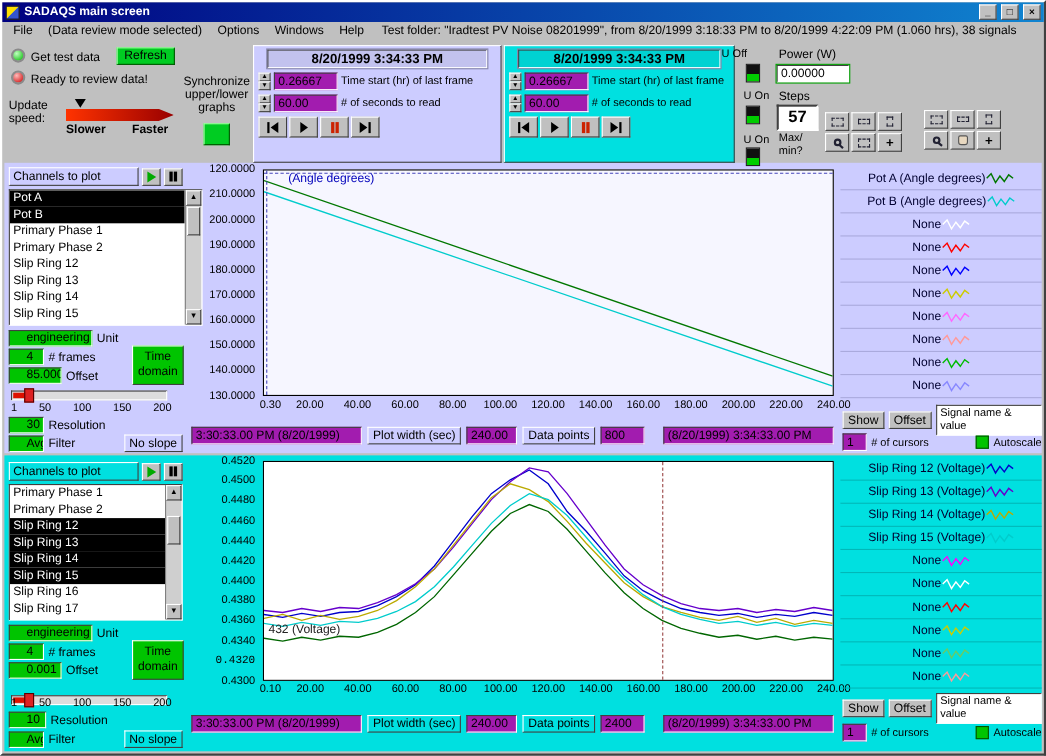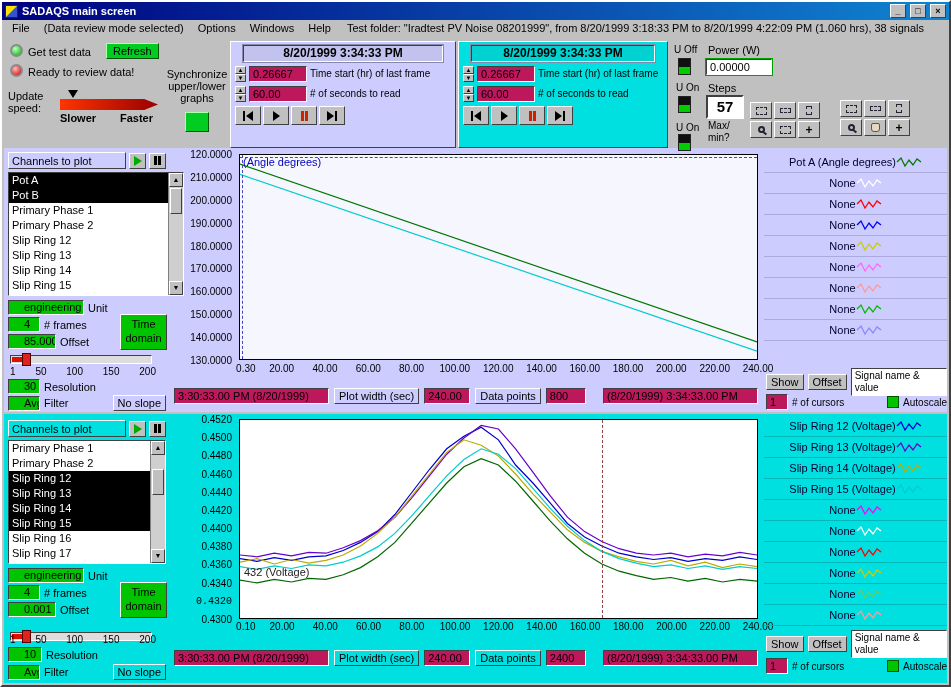--- a/index.html
+++ b/index.html
@@ -1,21 +1,21 @@
 <!DOCTYPE html>
 <html><head>
 <meta charset="utf-8">
 <style>
   html,body{margin:0;padding:0;background:#707070}
   *{box-sizing:border-box}
   .app{position:relative;width:951px;height:687px;background:#c0c0c0;
        border:2px solid;border-color:#ffffff #404040 #404040 #ffffff;
        font-family:"Liberation Sans",sans-serif;font-size:11px;color:#000;overflow:hidden}
   .abs{position:absolute}
-  .field{background:#be185d;border:1px solid;border-color:#404040 #ffffff #ffffff #404040;
+  .field{background:#a21caf;border:1px solid;border-color:#404040 #ffffff #ffffff #404040;
          padding:1px 3px;white-space:nowrap;overflow:hidden}
   .gfield{background:#00c400;border:1px solid;border-color:#404040 #ffffff #ffffff #404040;
           padding:0 15px;height:15px;line-height:13px;display:inline-block;overflow:hidden}
   .rlbl{border:1px solid;border-color:#ffffff #404040 #404040 #ffffff;padding:1px 4px;white-space:nowrap}
   
   .titlebar{left:0;top:0;right:0;height:18px;background:linear-gradient(90deg,#000080,#1084d0);
             color:#fff;display:flex;align-items:center;gap:4px;padding:0 3px}
   .appicon{width:13px;height:13px;background:linear-gradient(135deg,#ffe000 48%,#3355cc 52%);border:1px solid #222}
   .title{font-weight:bold;flex:1}
   .winbtn{width:16px;height:14px;background:#c0c0c0;border:1px solid;border-color:#ffffff #404040 #404040 #ffffff;
@@ -218,21 +218,21 @@
           <span class="pbar"></span>
           <span class="pbar"></span>
         </button>
         <button class="tbtn">
           <span class="tri-r"></span>
           <span class="tbar"></span>
         </button>
       </div>
   </div>
 
-  <span class="abs smalltext" style="left:672px;top:42px">U Off</span>
+  <span class="abs smalltext" style="left:654px;top:42px">U Off</span>
   <span class="abs" style="left:706px;top:42px">Power (W)</span>
   <div class="abs uind" style="left:676px;top:56px"></div>
   <span class="abs pwr" style="left:704px;top:57px">0.00000</span>
   <span class="abs smalltext" style="left:674px;top:80px">U On</span>
   <span class="abs" style="left:706px;top:80px">Steps</span>
   <div class="abs uind" style="left:676px;top:94px"></div>
   <span class="abs steps" style="left:704px;top:93px">57</span>
   <span class="abs smalltext" style="left:674px;top:120px">U On</span>
   <div class="abs uind" style="left:676px;top:132px"></div>
   <span class="abs smalltext" style="left:706px;top:118px">Max/</span>
@@ -351,21 +351,21 @@
       <span style="top: 88.8889%;">140.0000</span>
       <span style="top: 100%;">130.0000</span>
     </div>
   <div class="abs plot" id="plot-upper" style="left:237px;top:152px;width:519px;height:206px;background:#f6f6ff">
     <svg id="svg-upper" preserveAspectRatio="none" viewBox="0 0 517 204">
         <polyline points="0.0,9.1 517.0,187.0" fill="none" stroke="#007700" stroke-width="1.2"></polyline>
         <polyline points="0.0,19.3 517.0,196.1" fill="none" stroke="#00cccc" stroke-width="1.2"></polyline>
       </svg>
     <div class="cursorH"></div>
     <div class="cursorV"></div>
-    <div class="anno" style="left:3px;top:1px;color:#0000bb">(Angle degrees)</div>
+    <div class="anno" style="left:22px;top:1px;color:#0000bb">(Angle degrees)</div>
   </div>
   <div class="abs xlabels" id="xlab-upper" style="left:237px;top:361px;width:519px;height:13px">
       <span style="left: 0%; transform: translateX(-15%);">0.30</span>
       <span style="left: 8.21861%;">20.00</span>
       <span style="left: 16.5624%;">40.00</span>
       <span style="left: 24.9061%;">60.00</span>
       <span style="left: 33.2499%;">80.00</span>
       <span style="left: 41.5937%;">100.00</span>
       <span style="left: 49.9374%;">120.00</span>
       <span style="left: 58.2812%;">140.00</span>
@@ -385,20 +385,26 @@
   </div>
 
   <div class="abs lavsep" id="legend-upper" style="left:762px;top:150px;width:183px">
       <div class="legrow">
         <span class="ltext">Pot A (Angle degrees)</span>
         <svg width="26" height="12">
           <polyline points="1,6 5,2 9,10 13,4 17,9 21,3 25,6" fill="none" stroke="#007700" stroke-width="1.3"></polyline>
         </svg>
       </div>
       <div class="legrow">
+        <span class="ltext">Pot B (Angle degrees)</span>
+        <svg width="26" height="12">
+          <polyline points="1,6 5,2 9,10 13,4 17,9 21,3 25,6" fill="none" stroke="#00cccc" stroke-width="1.3"></polyline>
+        </svg>
+      </div>
+      <div class="legrow">
         <span class="ltext">None</span>
         <svg width="26" height="12">
           <polyline points="1,6 5,2 9,10 13,4 17,9 21,3 25,6" fill="none" stroke="#ffffff" stroke-width="1.3"></polyline>
         </svg>
       </div>
       <div class="legrow">
         <span class="ltext">None</span>
         <svg width="26" height="12">
           <polyline points="1,6 5,2 9,10 13,4 17,9 21,3 25,6" fill="none" stroke="#ff0000" stroke-width="1.3"></polyline>
         </svg>

